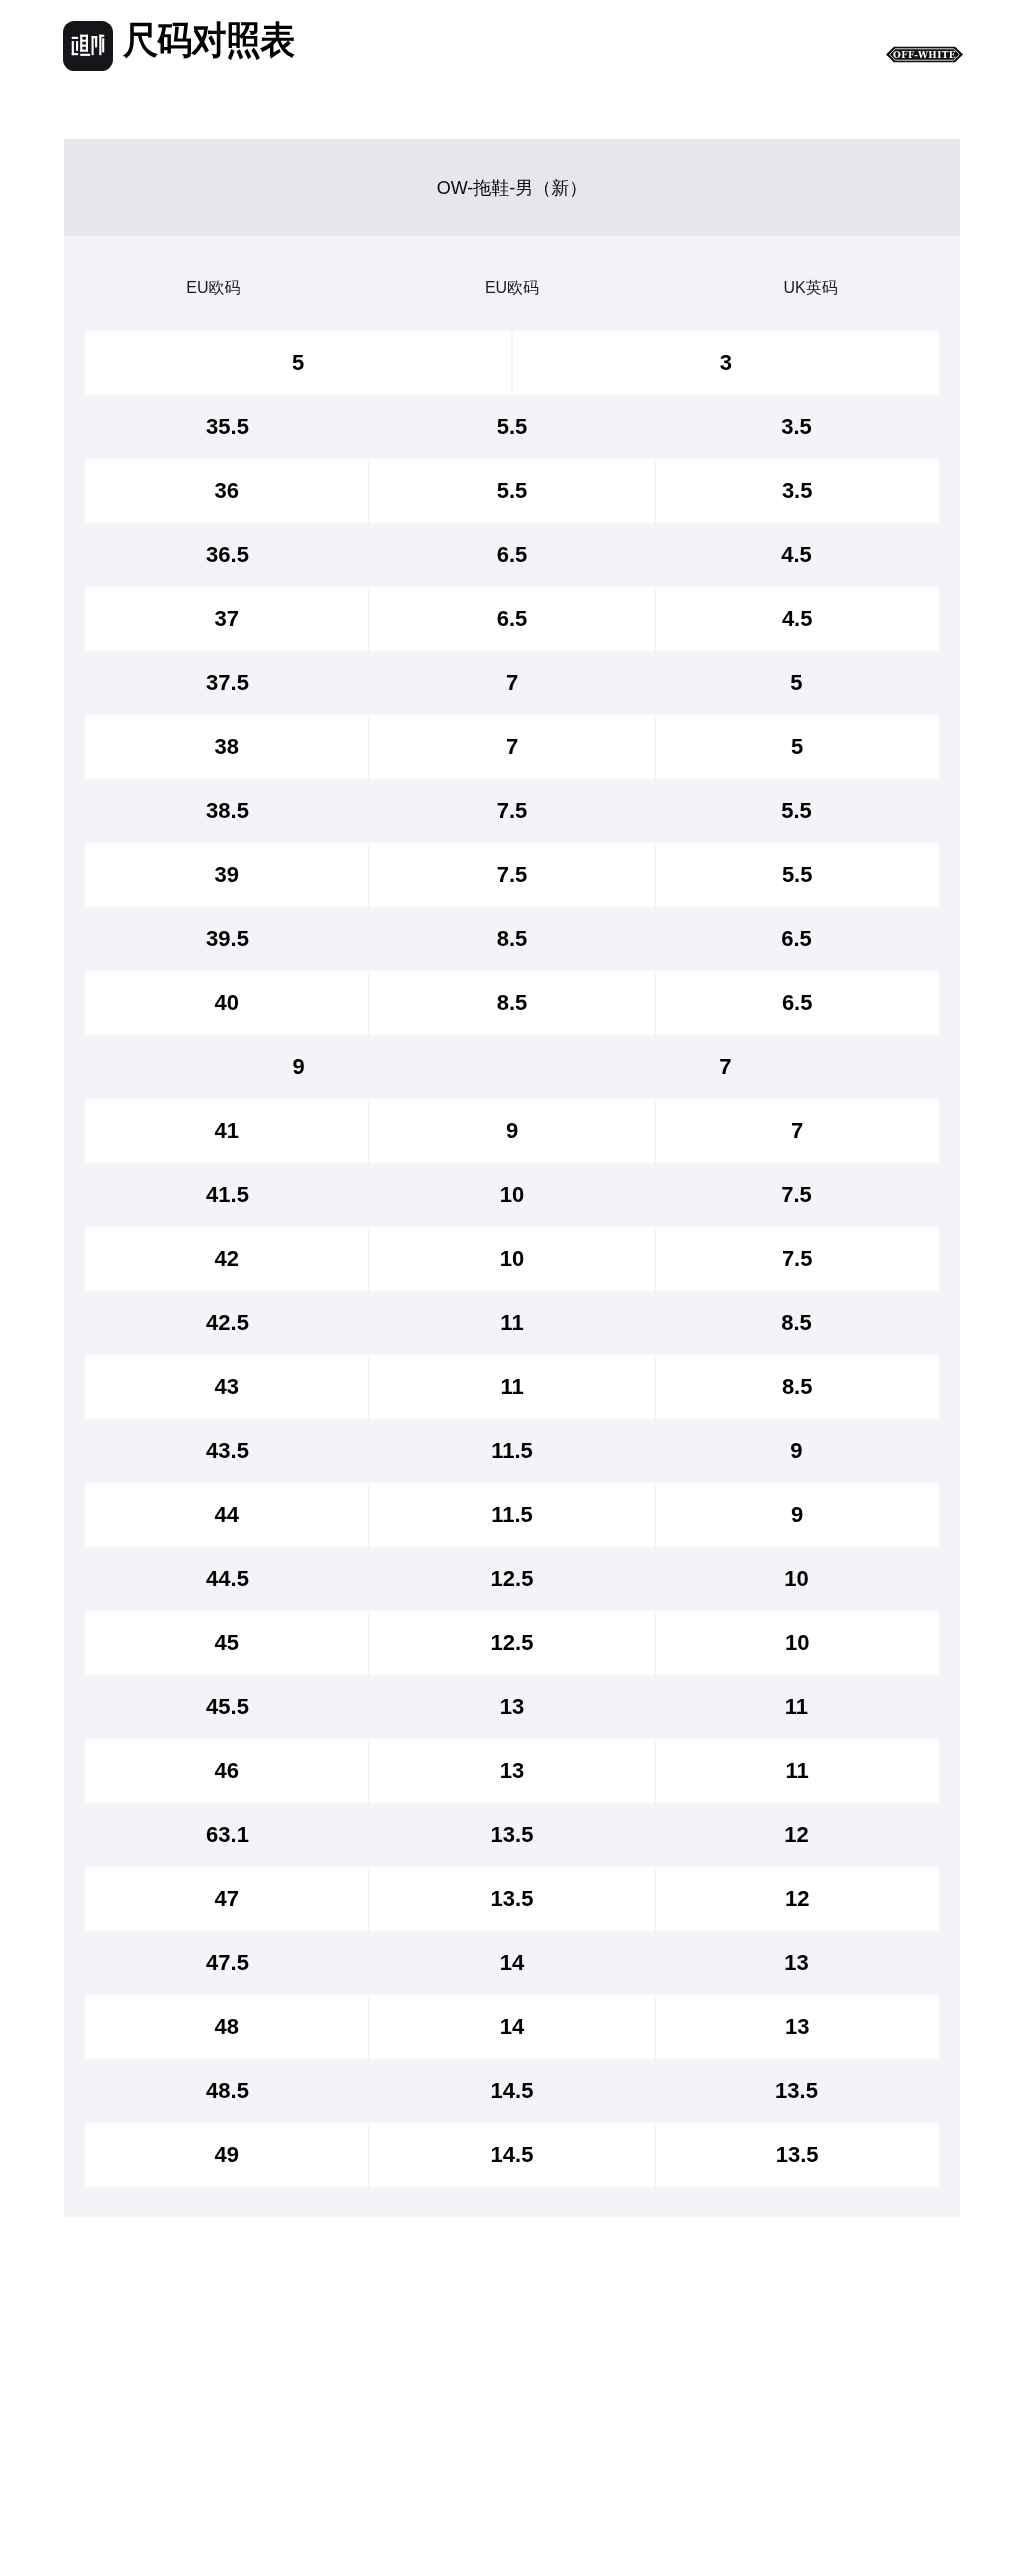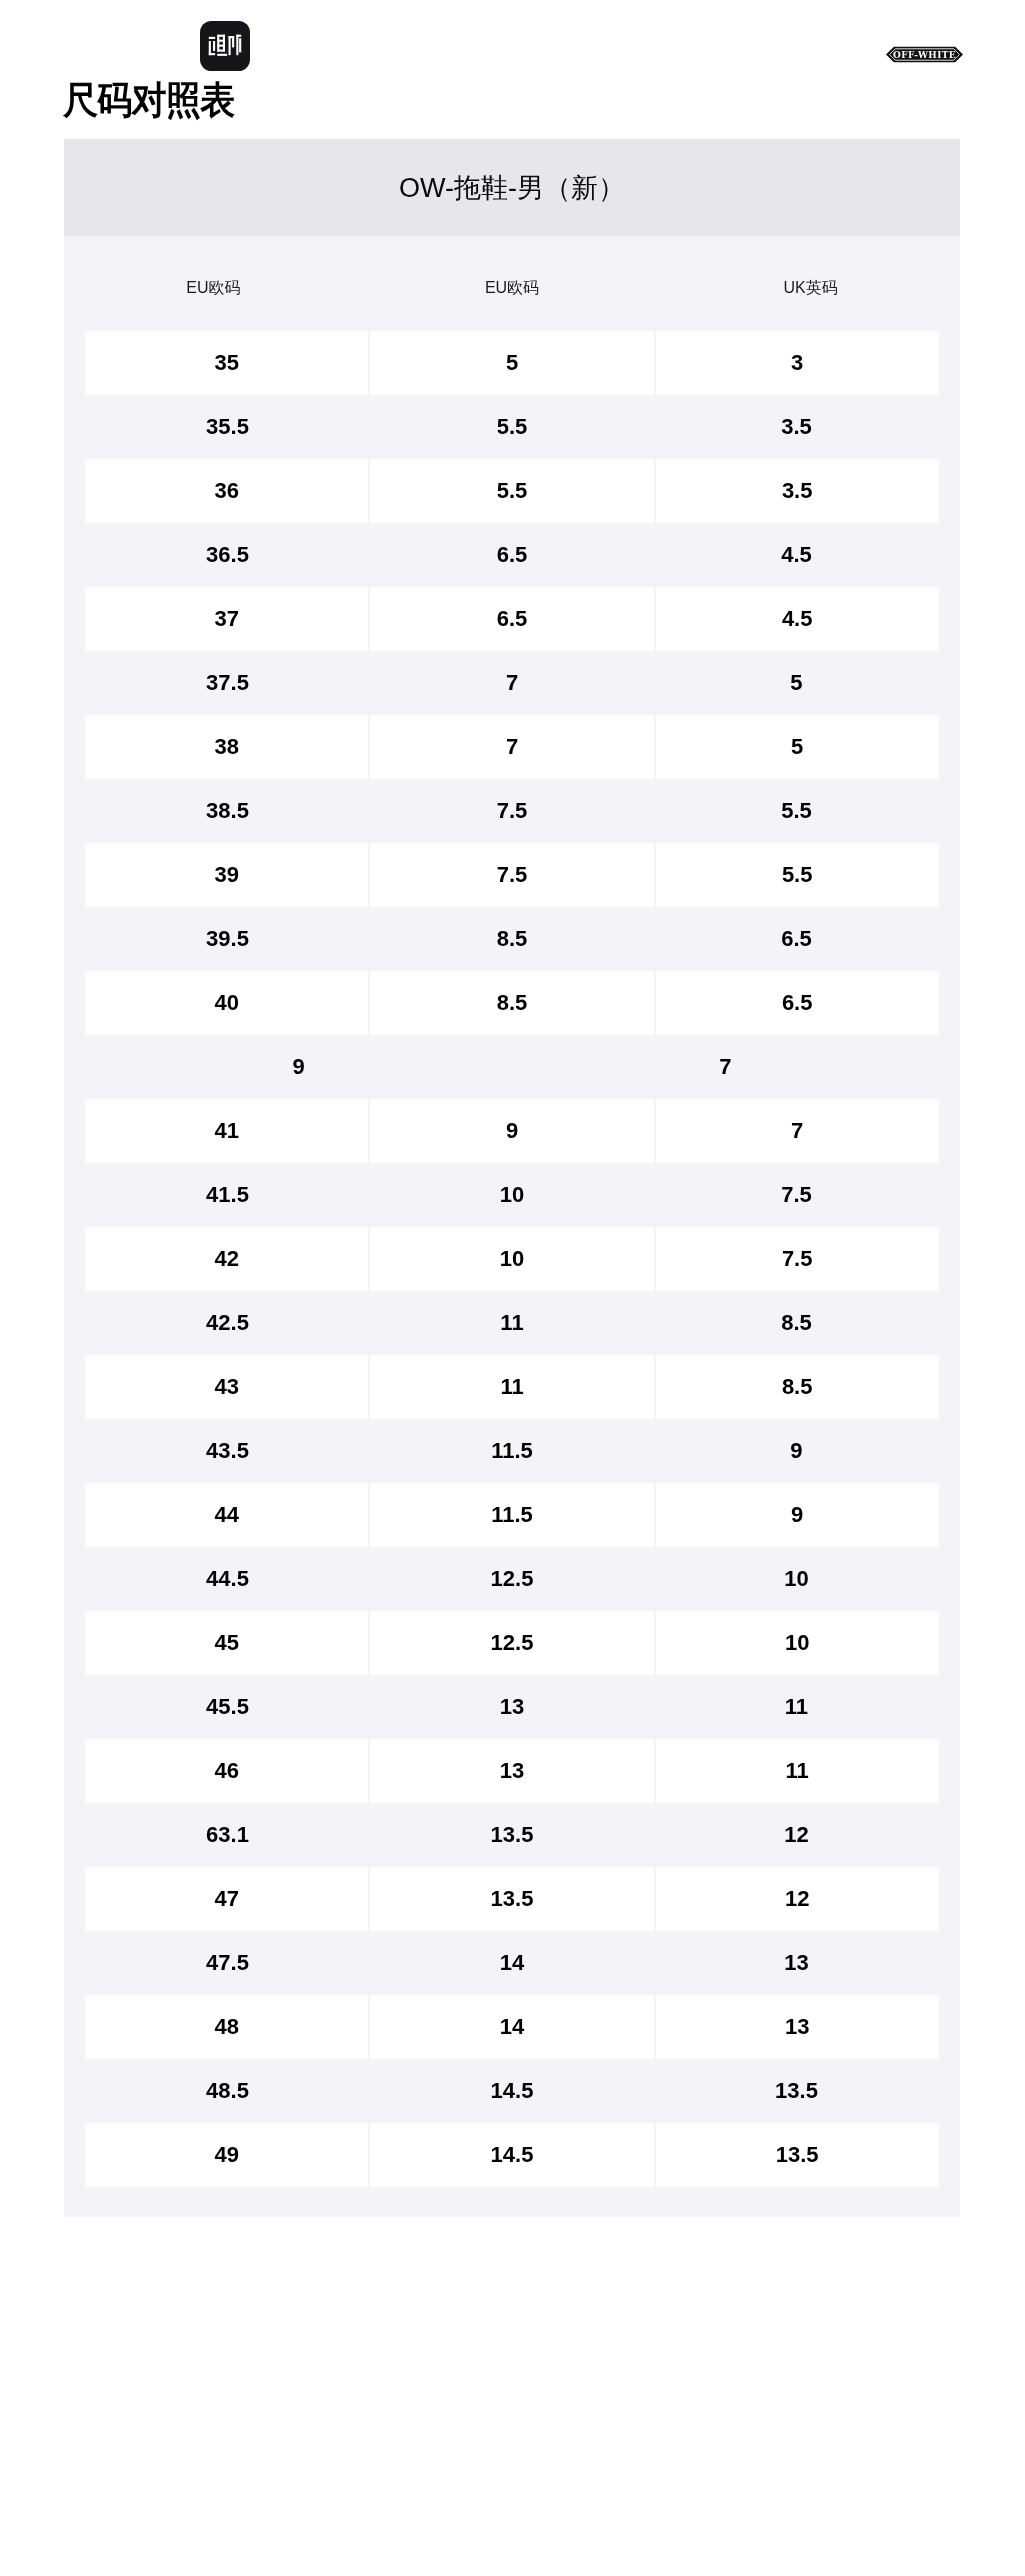--- a/index.html
+++ b/index.html
@@ -22,23 +22,22 @@
     position: relative;
     height: 124px;
     padding: 0;
   }
 
   .brand-group {
     position: absolute;
     left: 63px;
     top: 21.3px;
     display: flex;
-    align-items: flex-end;
+    align-items: flex-start;
     gap: 10px;
-    flex-direction: column;
   }
 
   .dewu-logo {
     width: 50px;
     height: 50px;
     background: #16161a;
     border-radius: 11.4px;
     display: flex;
     align-items: center;
     justify-content: center;
@@ -79,21 +78,21 @@
     background: #f4f4f8;
     padding-bottom: 30px;
   }
 
   .table-title {
     height: 97px;
     background: #e6e6eb;
     display: flex;
     align-items: center;
     justify-content: center;
-    font-size: 27px;
+    font-size: 18px;
     font-weight: 400;
     color: #0a0a0a;
     letter-spacing: 0px;
   }
 
   .table-head {
     display: flex;
     height: 85px;
     background: #f4f4f8;
     margin-top: 10px;
@@ -194,21 +193,20 @@
   <div class="table-title">OW-拖鞋-男（新）</div>
 
   <div class="table-head">
     <div class="cell">EU欧码</div>
     <div class="cell">EU欧码</div>
     <div class="cell">UK英码</div>
   </div>
 
   <div class="table-body" id="table-body">
       <div class="row white">
-        <div class="cell">35</div>
         <div class="cell">5</div>
         <div class="cell">3</div>
       </div>
       <div class="row tint">
         <div class="cell">35.5</div>
         <div class="cell">5.5</div>
         <div class="cell">3.5</div>
       </div>
       <div class="row white">
         <div class="cell">36</div>

